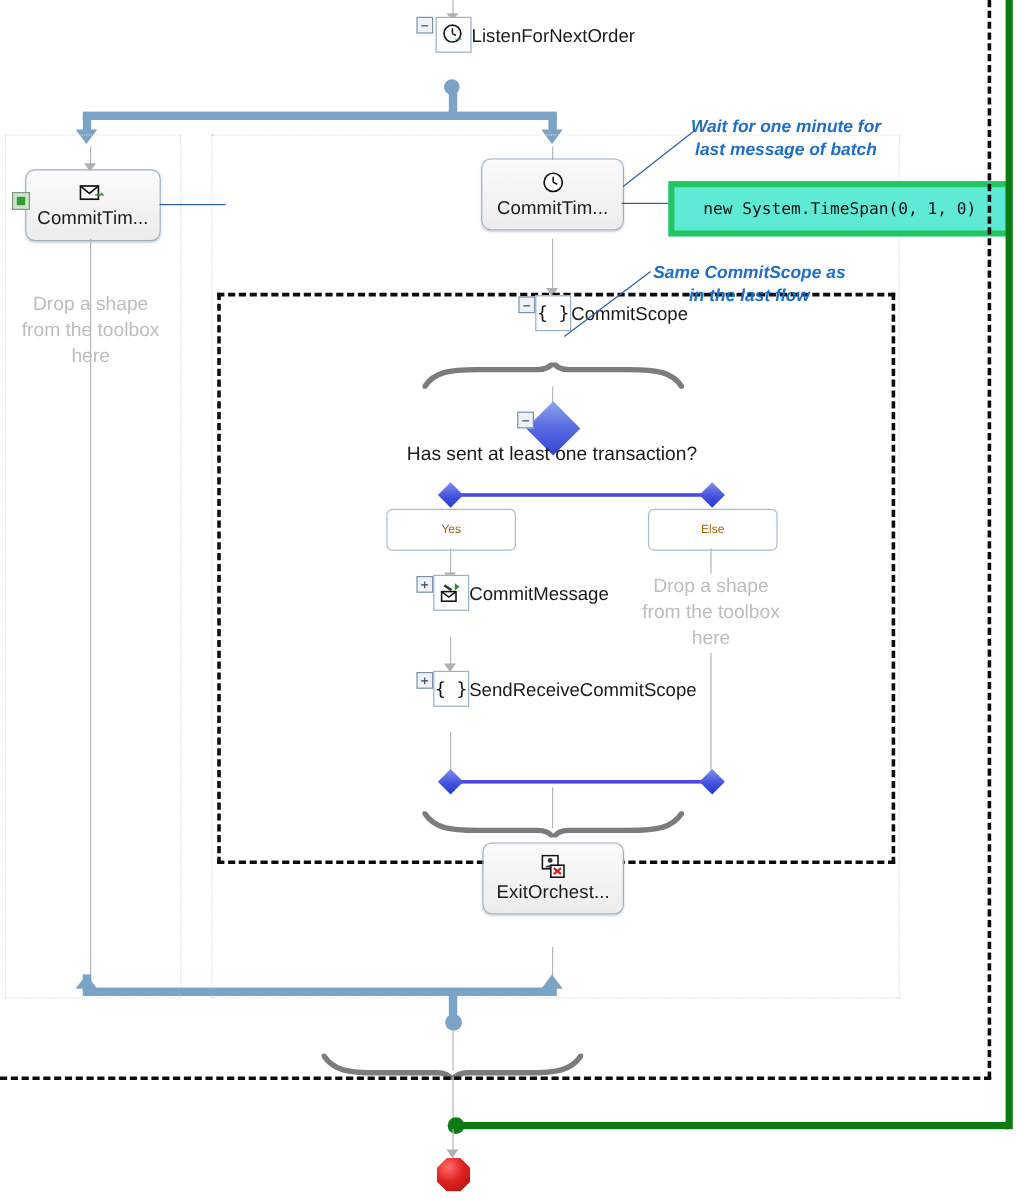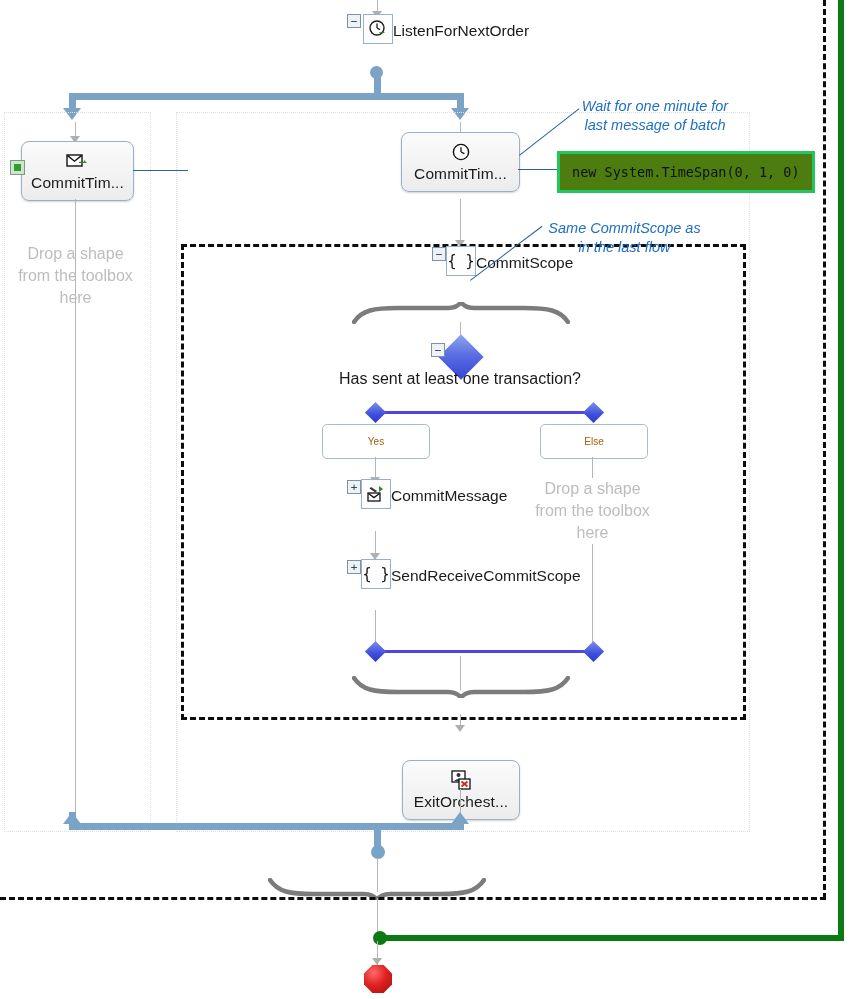--- a/index.html
+++ b/index.html
@@ -46,28 +46,28 @@
   .branch-line{position:absolute;height:3px;background:#4d47e0;}
 
   
   .rulebox{position:absolute;border:1px solid #a9bccd;border-radius:5px;background:#fff;
            display:flex;align-items:center;justify-content:center;font-size:10px;color:#a16207;}
 
   
   .placeholder{position:absolute;text-align:center;color:#bdbdbd;font-size:16px;line-height:22px;}
 
   
-  .note{position:absolute;color:#1f6fc4;font-style:italic;font-size:14.5px;line-height:19px;font-weight:400;white-space:pre;}
+  .note{position:absolute;color:#1f6fc4;font-style:italic;font-size:14.5px;line-height:19px;font-weight:700;white-space:pre;}
   .note-line{position:absolute;background:#2b5fa8;height:1px;transform-origin:0 0;}
   .leader{position:absolute;height:1px;background:#2b5fa8;}
 
   
-  .codebox{position:absolute;background:#4d7c0f;border:3px solid #22c55e;
+  .codebox{position:absolute;background:#5eead4;border:5px solid #22c55e;
            font-family:"DejaVu Sans Mono",monospace;font-size:13.5px;color:#111;
-           display:flex;align-items:center;padding:0 12px;}
+           display:flex;align-items:center;padding:0 24px;}
 
   
   .dashdot-h{position:absolute;height:0;border-top:3px dashed #000;}
   .dashdot-v{position:absolute;width:0;border-left:3px dashed #000;}
 
   
   .green{position:absolute;background:#0b7a12;}
   .green-dot{position:absolute;width:14px;height:14px;border-radius:50%;background:#0b7a12;}
 
   
@@ -239,21 +239,21 @@
   <div class="brace" style="left:352px;top:676px;">
     <svg width="218" height="22" viewBox="0 0 218 22" aria-hidden="true">
       <path d="M2 2 C 10 14, 22 16, 46 16 L 96 16 C 104 16, 107 19, 109 22
                C 111 19, 114 16, 122 16 L 172 16 C 196 16, 208 14, 216 2" fill="none" stroke="#7c7c7c" stroke-width="4.5" stroke-linecap="round"></path>
     </svg>
   </div>
 
   <div class="vline" style="left:460px;top:714px;height:16px;"></div>
   <div class="arrow-down" style="left:455px;top:725px;"></div>
 
-  <div class="shape" style="left:402px;top:760px;width:116px;height:58px;text-align:right;">
+  <div class="shape" style="left:402px;top:702px;width:116px;height:58px;text-align:right;">
     <div class="ico">
       <svg width="22" height="20" viewBox="0 0 22 20" aria-hidden="true">
         <rect x="2" y="1" width="13" height="11" fill="#fff" stroke="#111" stroke-width="1.3"></rect>
         <circle cx="8.5" cy="5" r="2" fill="#333"></circle>
         <path d="M4.5 11 c0 -2.5 8 -2.5 8 0 z" fill="#333"></path>
         <rect x="9" y="9" width="11" height="10" fill="#fff" stroke="#111" stroke-width="1.3"></rect>
         <path d="M11.5 11.5 l6 5 M17.5 11.5 l-6 5" stroke="#d12020" stroke-width="1.8"></path>
       </svg>
     </div>
     <div class="lbl">ExitOrchest...</div>

